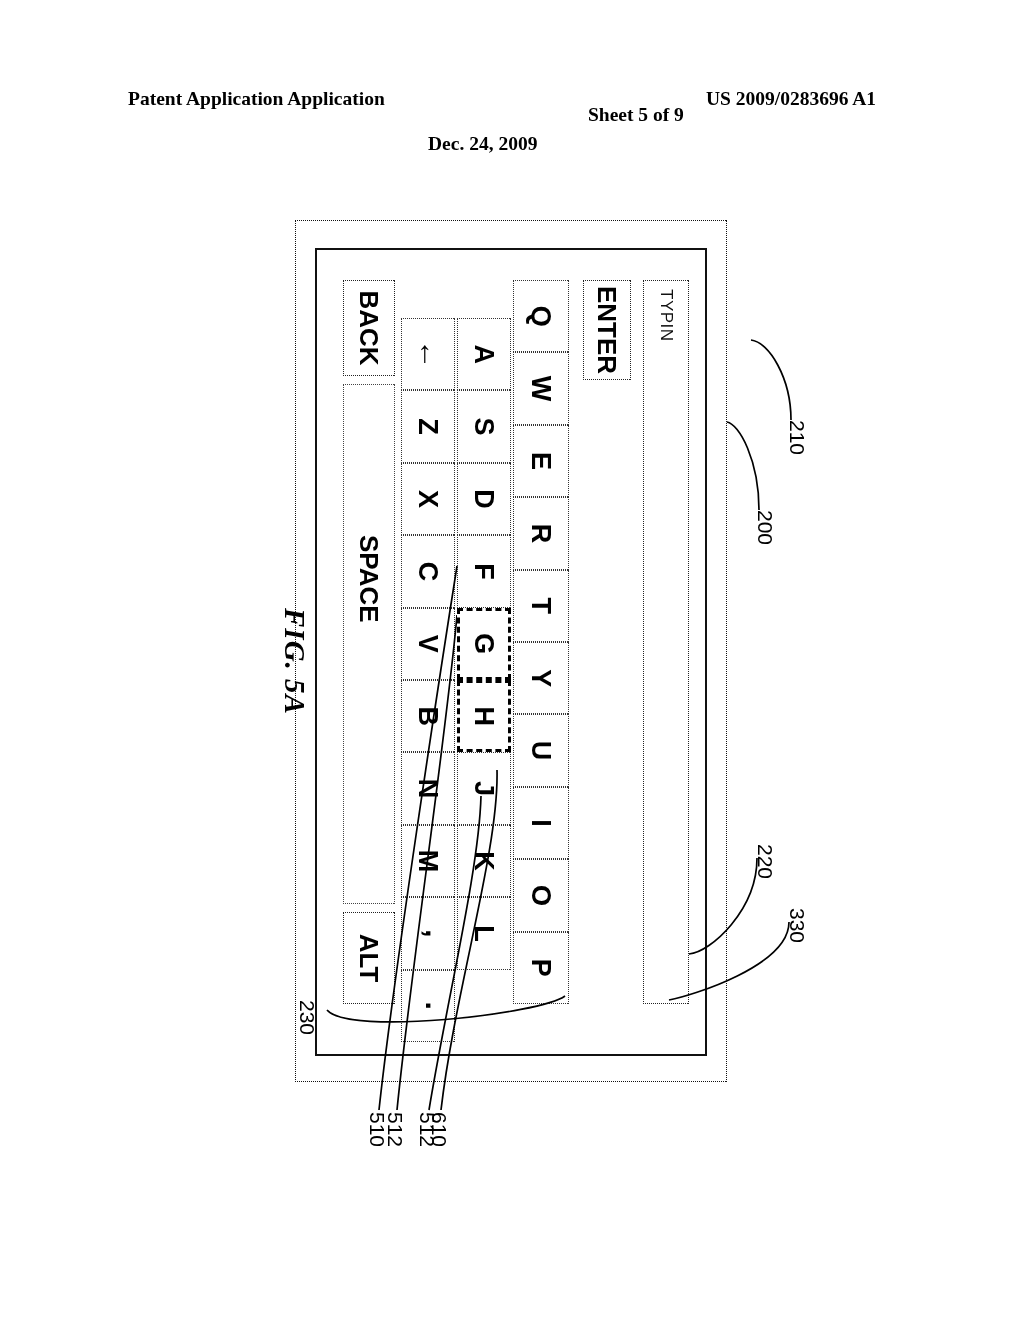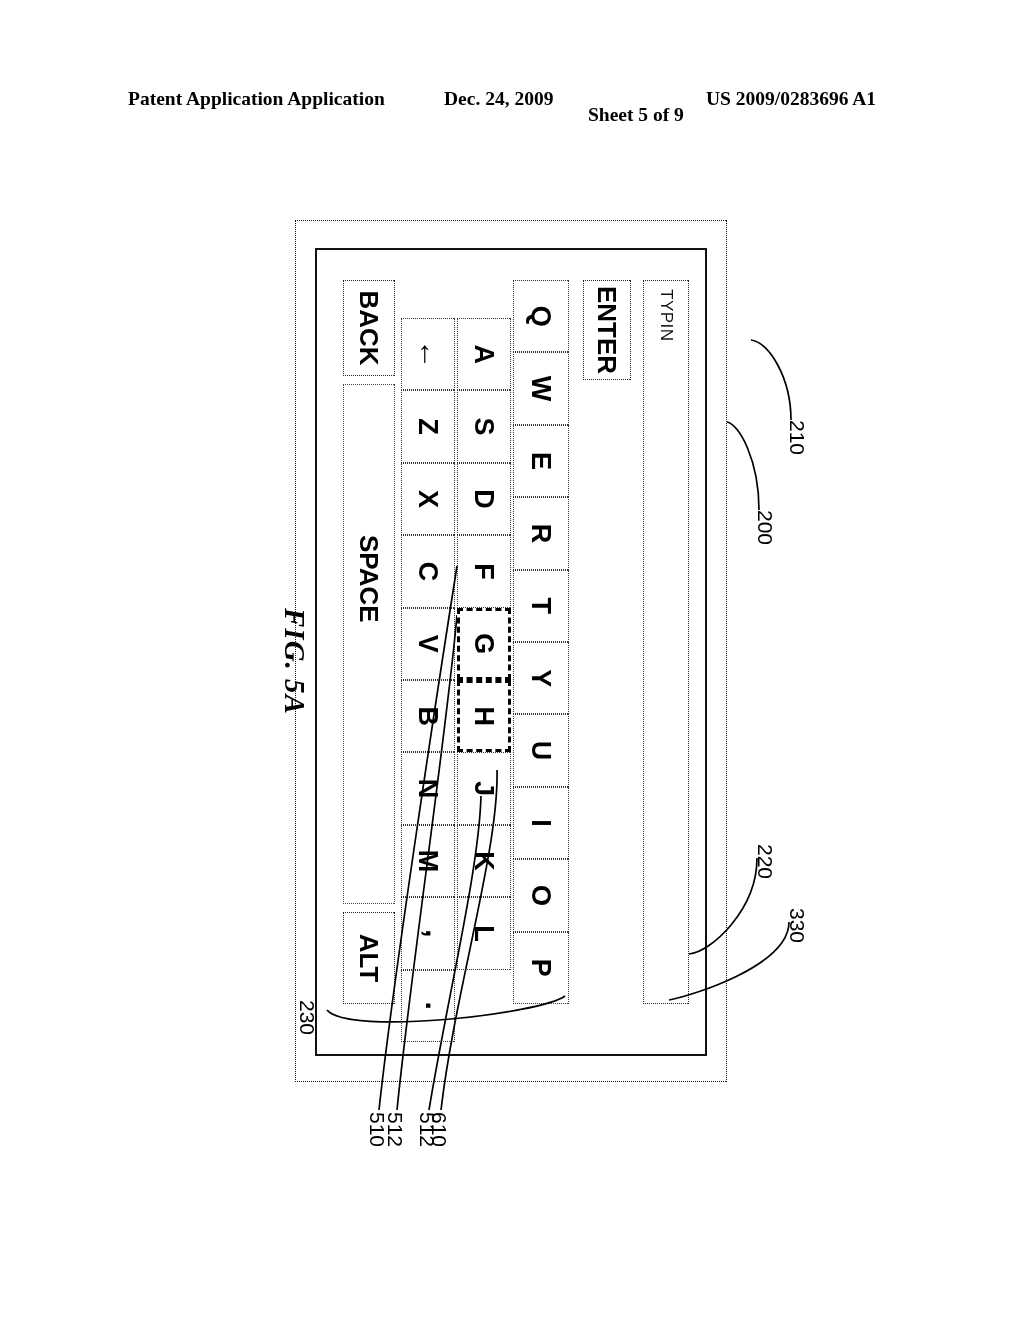--- a/index.html
+++ b/index.html
@@ -23,21 +23,21 @@
     width: 1024px;
     height: 28px;
     font-family: "Liberation Serif", serif;
     font-weight: bold;
     font-size: 19.5px;
     color: #000;
     white-space: nowrap;
   }
   .pub-header span { position: absolute; top: 0; }
   .hdr-pub   { left: 128px; }
-  .hdr-date  { left: 444px; }
+  .hdr-date  { left: 428px; margin-top: 45px; }
   .hdr-sheet { left: 588px; margin-top: 16px; }
   .hdr-num   { left: 706px; }
 
   
   
   #fig-stage {
     position: absolute;
     width: 900px;
     height: 470px;
     left: 50%;

